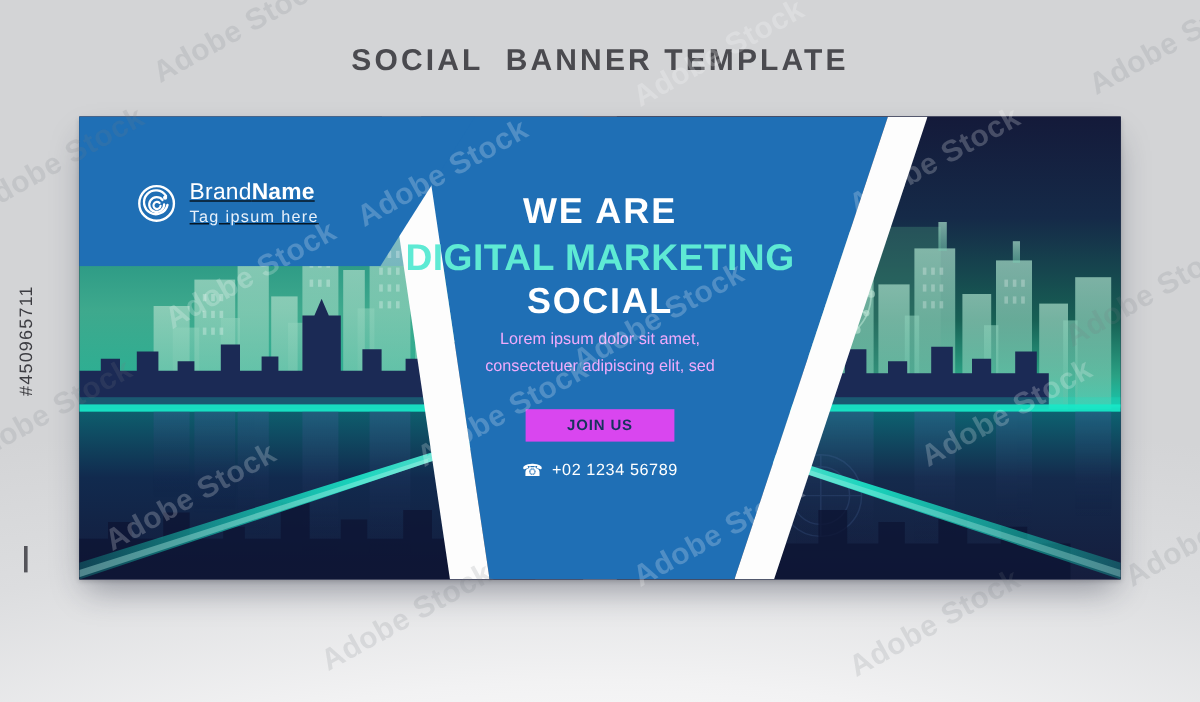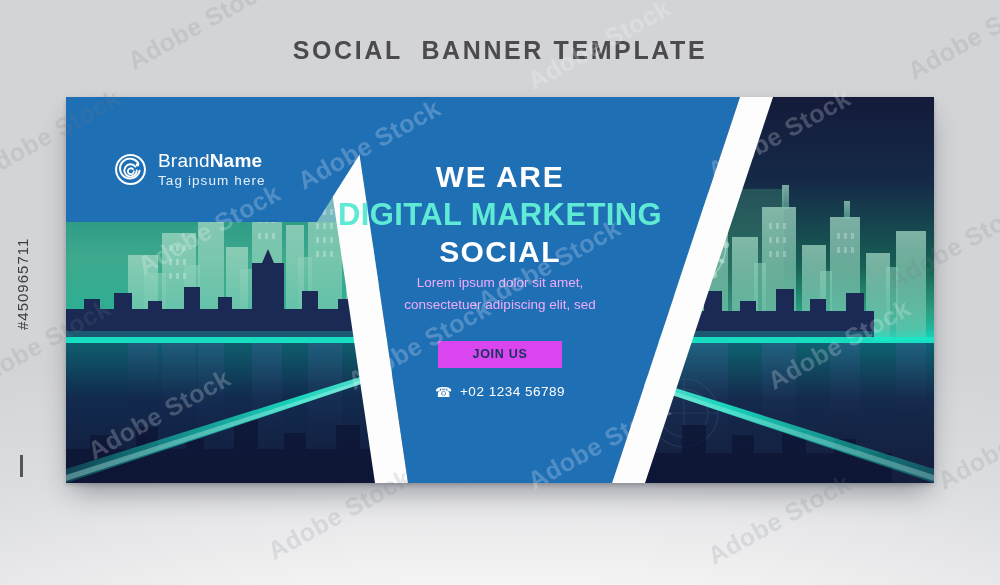--- a/index.html
+++ b/index.html
@@ -62,21 +62,21 @@
   .city-svg{position:absolute;left:0;top:0;width:100%;height:100%;}
 
   
   #brand-block{
     position:absolute;left:0;top:0;width:330px;height:125px;
     background:#1f6fb5;
     clip-path:polygon(0 0,100% 0,76% 100%,0 100%);
   }
   #brand-row{position:absolute;left:48px;top:54px;display:flex;align-items:center;gap:11px;}
   #brand-mark{width:33px;height:33px;flex:none;}
-  #brand-text{line-height:1.08;}
+  #brand-text{line-height:1.08;text-decoration:underline;}
   #brand-name{font-size:19px;color:#ffffff;letter-spacing:.2px;}
   #brand-name b{font-weight:bold;}
   #brand-tag{font-size:13.5px;color:#e7f0fa;letter-spacing:1.1px;margin-top:2px;}
 
   
   #center-wedge{
     position:absolute;left:0;top:0;width:100%;height:100%;
     background:#1f6fb5;
     clip-path:polygon(285px 0, 674px 0, 546px 100%, 342px 100%);
   }

